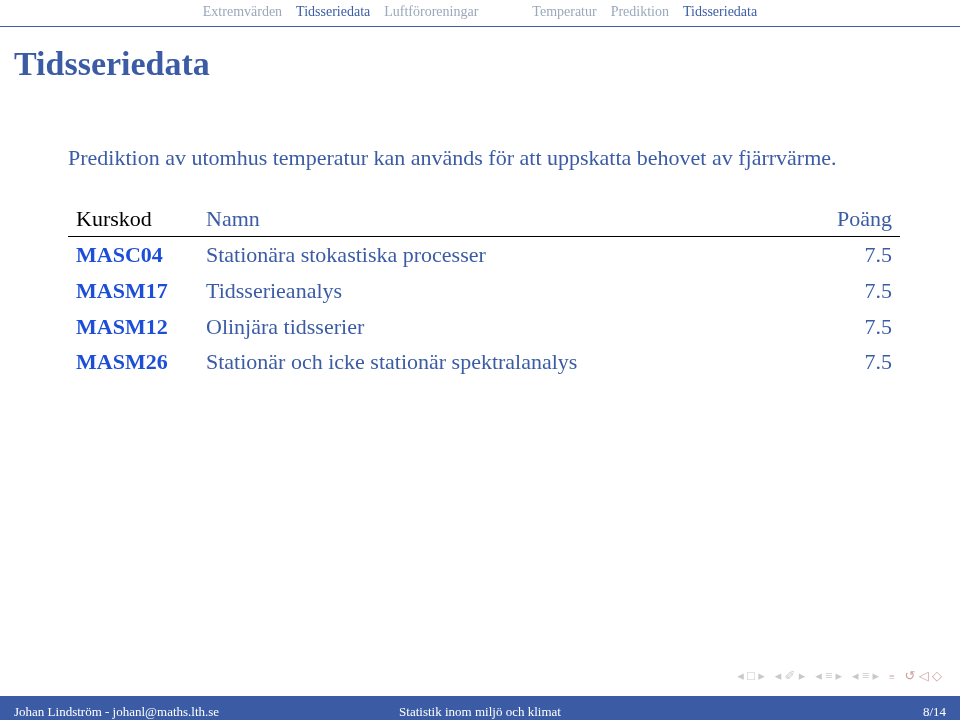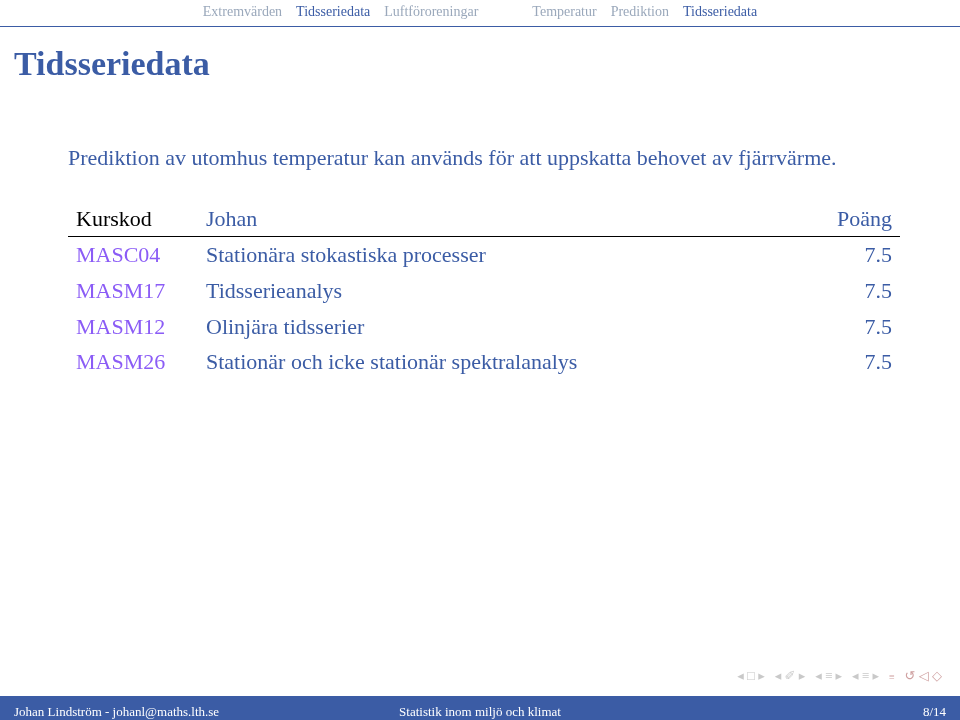--- a/index.html
+++ b/index.html
@@ -51,21 +51,21 @@
     vertical-align: 2px;
   }
   .table-wrap { margin-top: 28px; }
   table { border-collapse: collapse; width: 100%; margin-top: 13px; }
   th, td { text-align: left; padding: 3px 8px; font-weight: normal; }
   th { color: #3b5ca5; }
   .col-code { width: 130px; color: #000; }
   .col-name { color: #3b5ca5; }
   .col-pts  { text-align: right; color: #3b5ca5; width: 90px; }
   tbody .col-pts { color: #3b5ca5; }
-  tbody td.col-code { color: #8b5cf6; }
+  tbody td.col-code { color: #1d4ed8; font-weight: bold; }
   .hr-row td { border-top: 1px solid #000; padding:0; height:0; }
   .nav-controls {
     position: absolute;
     right: 18px;
     bottom: 36px;
     display: flex;
     gap: 10px;
     align-items: center;
     font-size: 13px;
     color: #bcbcbc;
@@ -109,21 +109,21 @@
 <h1 class="title">Tidsseriedata</h1>
 
 <div class="content">
   <p class="para1">Prediktion av utomhus temperatur kan används för att uppskatta behovet av fjärrvärme.</p>
 
   <div class="table-wrap">
     <table>
       <thead>
         <tr>
           <th class="col-code">Kurskod</th>
-          <th class="col-name">Johan</th>
+          <th class="col-name">Namn</th>
           <th class="col-pts">Poäng</th>
         </tr>
         <tr class="hr-row">
             <td colspan="3"></td>
           </tr>
       </thead>
       <tbody>
         <tr>
           <td class="col-code">MASC04</td>
           <td class="col-name">Stationära stokastiska processer</td>

